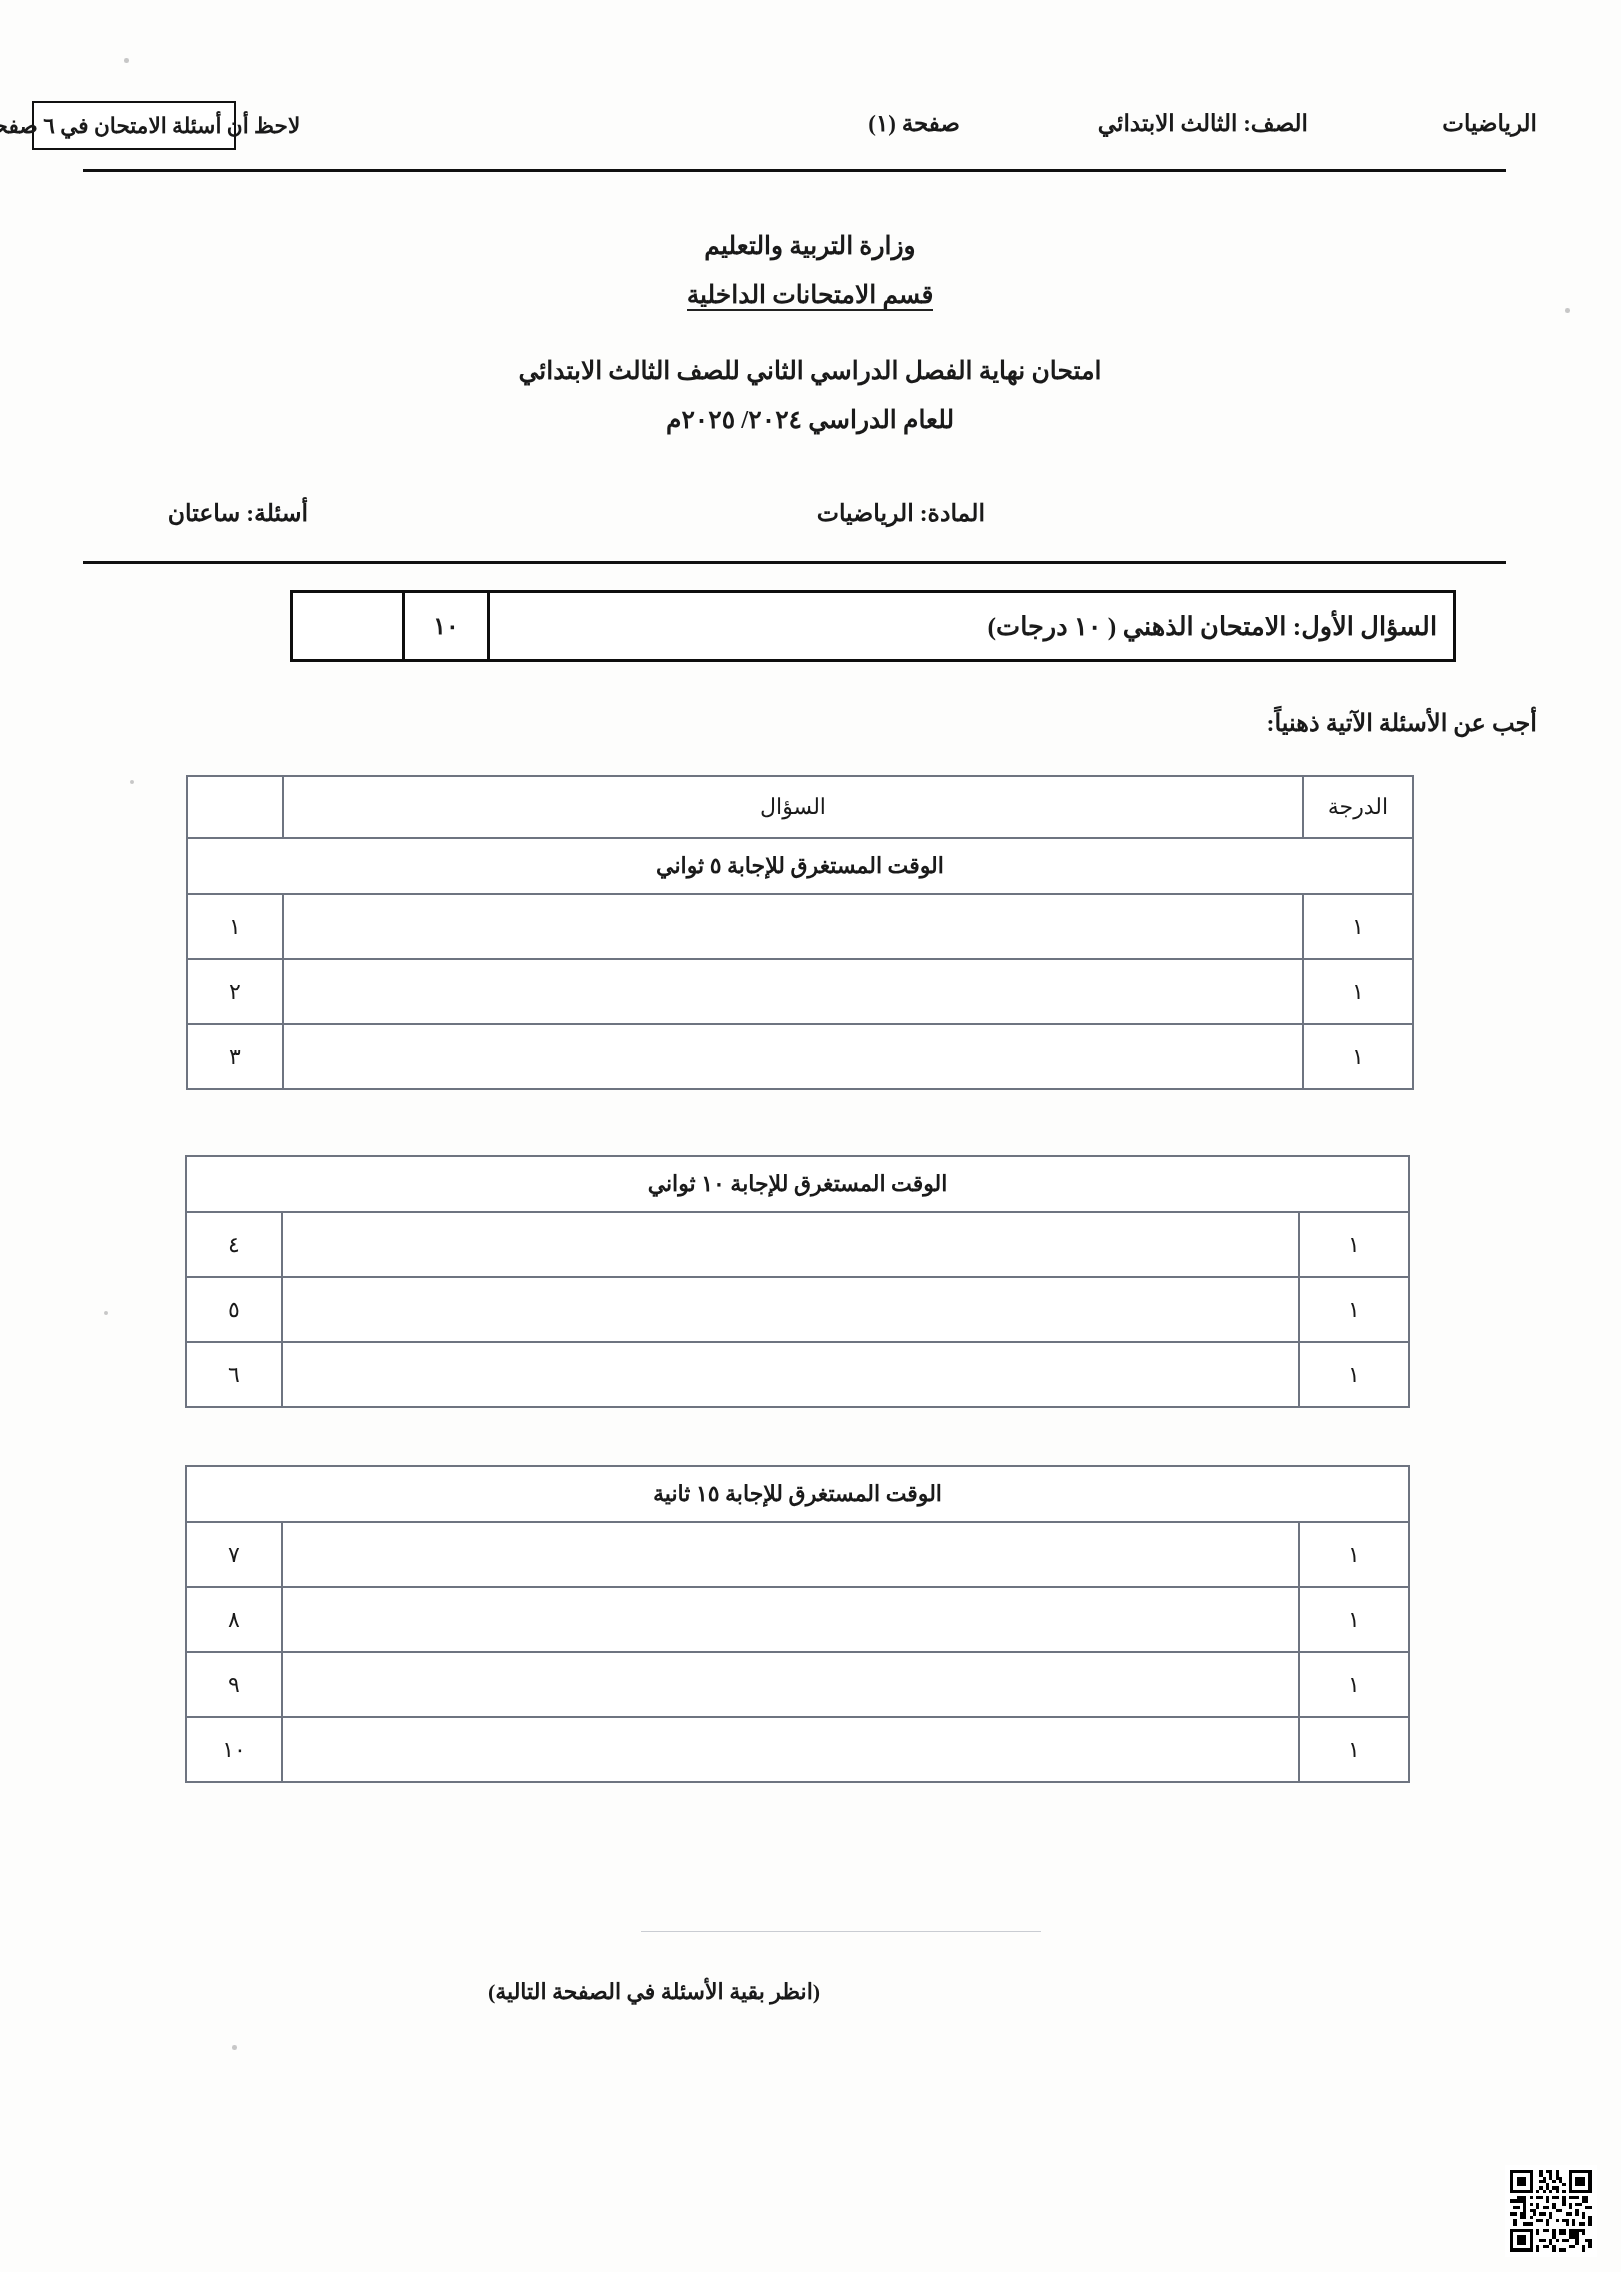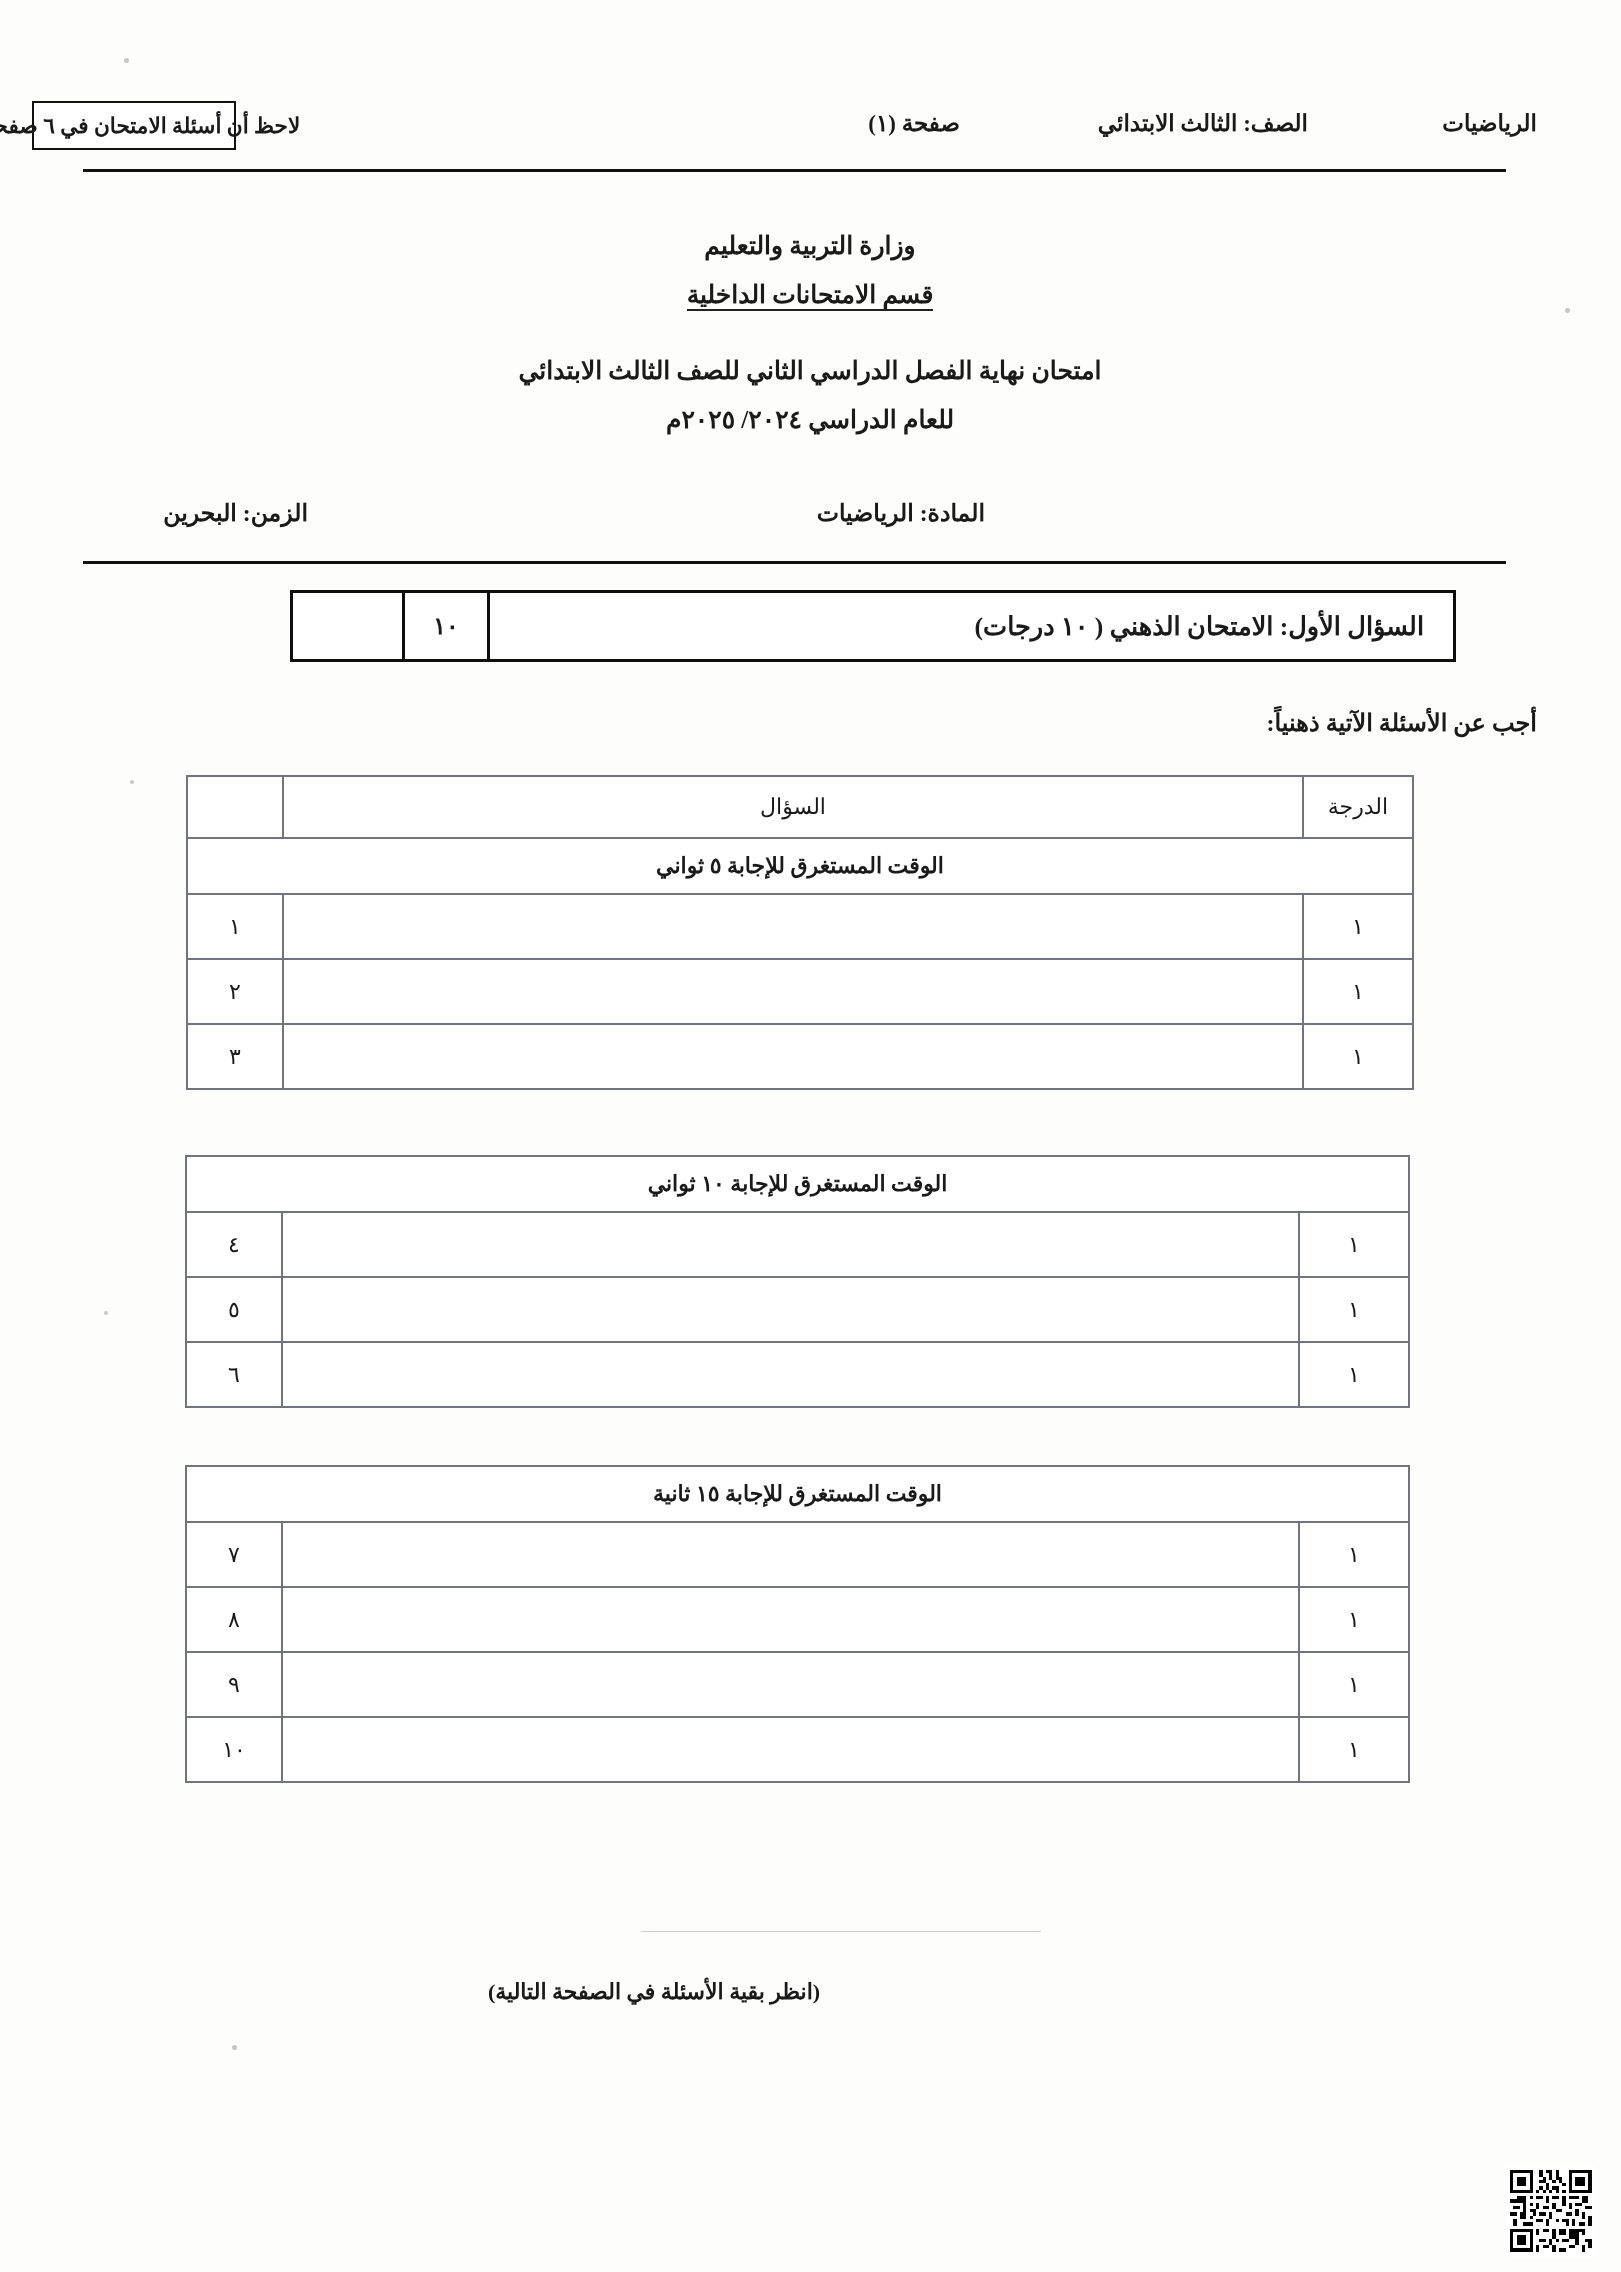--- a/index.html
+++ b/index.html
@@ -110,21 +110,21 @@
     box-sizing: border-box;
     display: flex;
     flex-direction: row;
     background: #fff;
   }
   #q1-title-cell {
     flex: 1 1 auto;
     display: flex;
     align-items: center;
     justify-content: flex-start;
-    padding-right: 29px;
+    padding-right: 16px;
     font-size: 25.6px;
     font-weight: 700;
     margin-left: 24px;
   }
   #q1-mark-cell {
     width: 82px;
     border-right: 3.9px solid #0e0e0e;
     display: flex;
     align-items: center;
     justify-content: center;
@@ -231,21 +231,21 @@
     <div class="tline">وزارة التربية والتعليم</div>
     <div class="tline-wrap">
       <span class="tline underlined">قسم الامتحانات الداخلية</span>
     </div>
     <div class="tline">امتحان نهاية الفصل الدراسي الثاني للصف الثالث الابتدائي</div>
     <div class="tline">للعام الدراسي ٢٠٢٤/ ٢٠٢٥م</div>
   </div>
 
   <div id="subject-line">
     <div class="meta" id="meta-subject">المادة: الرياضيات</div>
-    <div class="meta" id="meta-time">الزمن: البحرين</div>
+    <div class="meta" id="meta-time">أسئلة: ساعتان</div>
   </div>
 
   <div class="rule" id="rule-second"></div>
 
   <div id="q1-box">
     <div id="q1-title-cell">السؤال الأول: الامتحان الذهني ( ١٠ درجات)</div>
     <div id="q1-mark-cell">١٠</div>
     <div id="q1-blank-cell"></div>
   </div>
 

